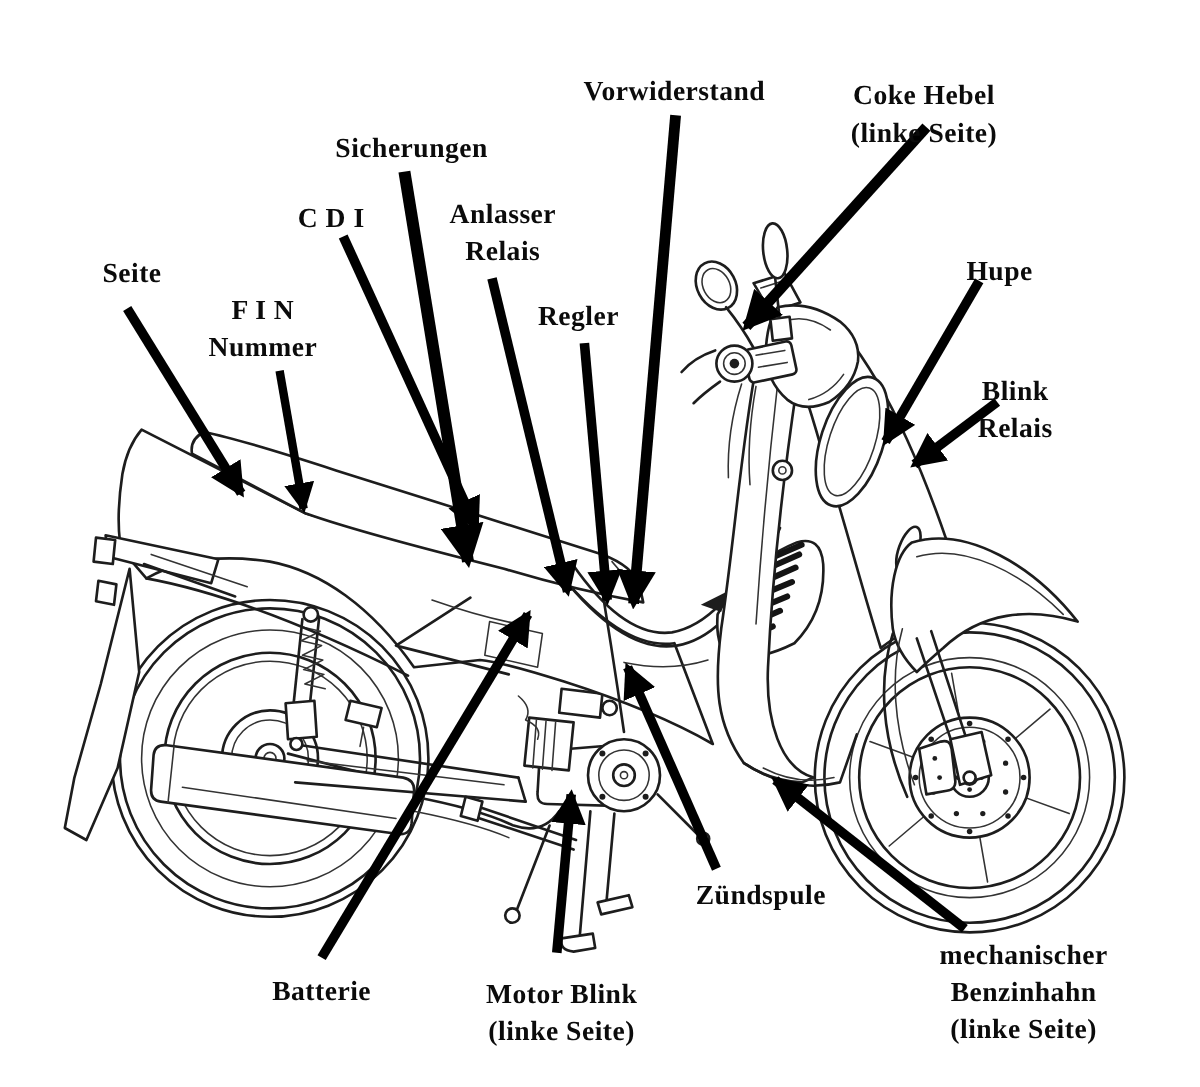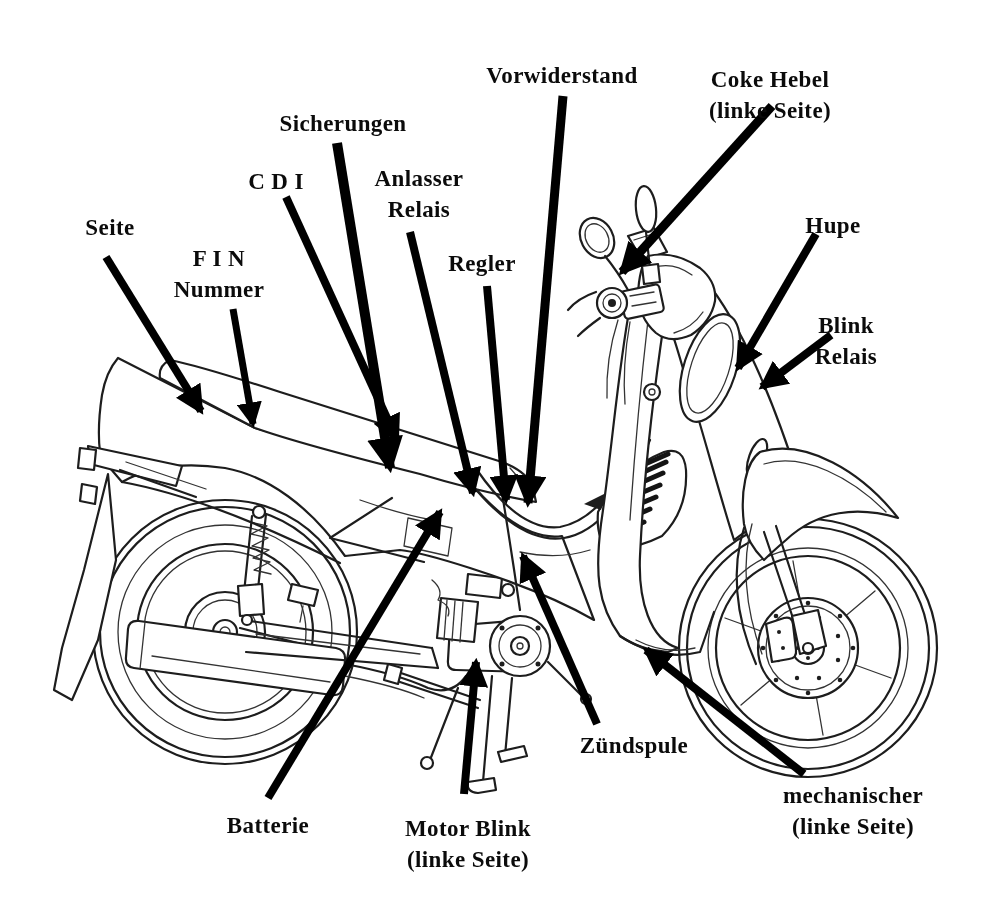--- a/index.html
+++ b/index.html
@@ -355,16 +355,17 @@
   </div>
   <div class="lbl" style="left:268px; top:810px;text-align:center;">
     <span>Batterie</span>
   </div>
   <div class="lbl" style="left:468px; top:813px;">
     <span>Motor Blink</span>
     <span>(linke Seite)</span>
   </div>
   <div class="lbl" style="left:853px; top:780px;font-family:Liberation Serif, serif;">
     <span>mechanischer</span>
+    <span>Benzinhahn</span>
     <span>(linke Seite)</span>
   </div>
 
 </div>
 
 </body></html>

